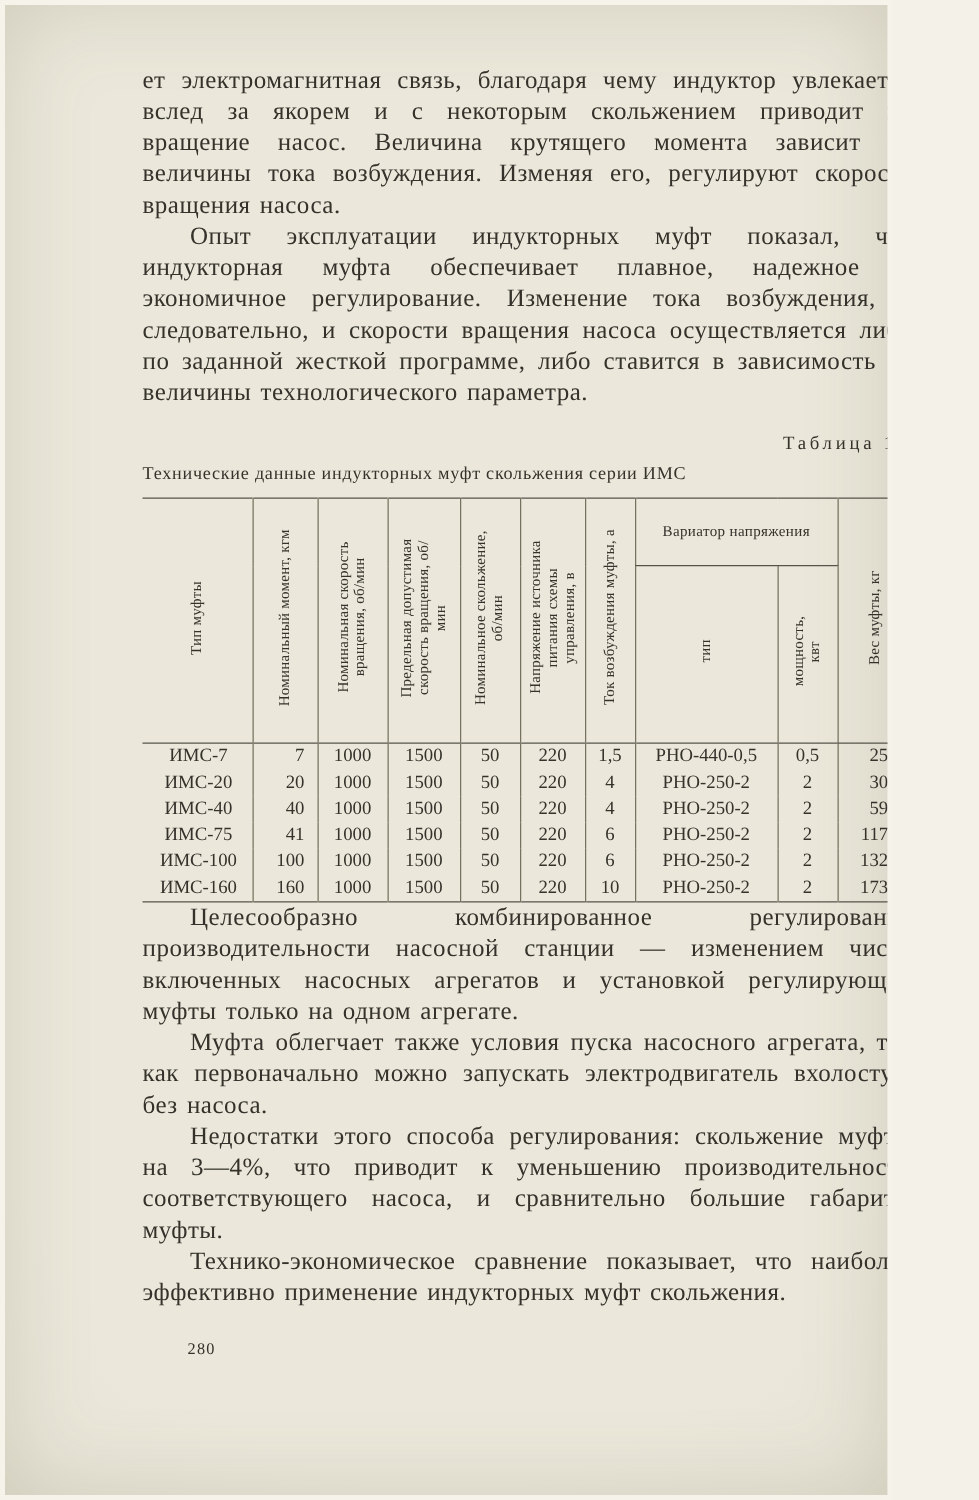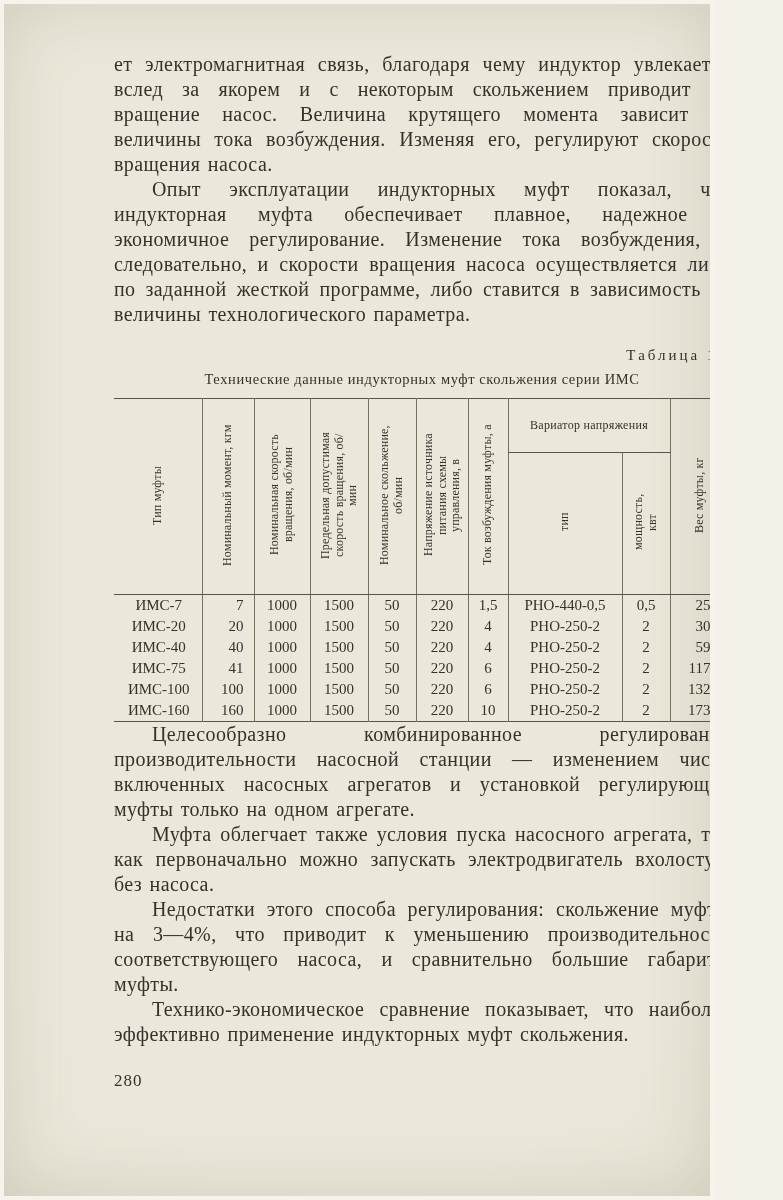--- a/index.html
+++ b/index.html
@@ -39,21 +39,20 @@
     margin-top: 20px;
     text-align: right;
     font-size: 15px;
     letter-spacing: 3px;
     padding-right: 2px;
   }
 
   .ttitle {
     margin-top: 7px;
     margin-bottom: 10px;
-    text-align: center;
     font-size: 14.5px;
     letter-spacing: 0.6px;
   }
 
   table.d {
     border-collapse: collapse;
     table-layout: fixed;
     width: 616px;
     border-top: 1px solid #57544a;
     border-bottom: 1px solid #57544a;
@@ -94,22 +93,23 @@
     white-space: nowrap;
   }
   table.d td:first-child  { text-align: center;  padding-left: 4px; }
   table.d td:nth-child(2) { text-align: right; padding-right: 10px; }
   table.d td:nth-child(10){ text-align: right; padding-right: 12px; }
 
   .after { margin-top: 22px; }
 
   .pnum {
     margin-top: 24px;
-    font-size: 17px;
+    font-size: 13px;
     letter-spacing: 1px;
+    margin-left: 36px;
   }
 </style>
 </head>
 <body>
 
 <div class="page">
   <div class="content">
 
     <p class="body noindent">ет электромагнитная связь, благодаря чему индуктор увлекается вслед за якорем и с некоторым скольжением приводит во вращение насос. Величина крутящего момента зависит от величины тока возбуждения. Изменяя его, регулируют скорость вращения насоса.</p>
     <p class="body">Опыт эксплуатации индукторных муфт показал, что индукторная муфта обеспечивает плавное, надежное и экономичное регулирование. Изменение тока возбуждения, а следовательно, и скорости вращения насоса осуществляется либо по заданной жесткой программе, либо ставится в зависимость от величины технологического параметра.</p>

